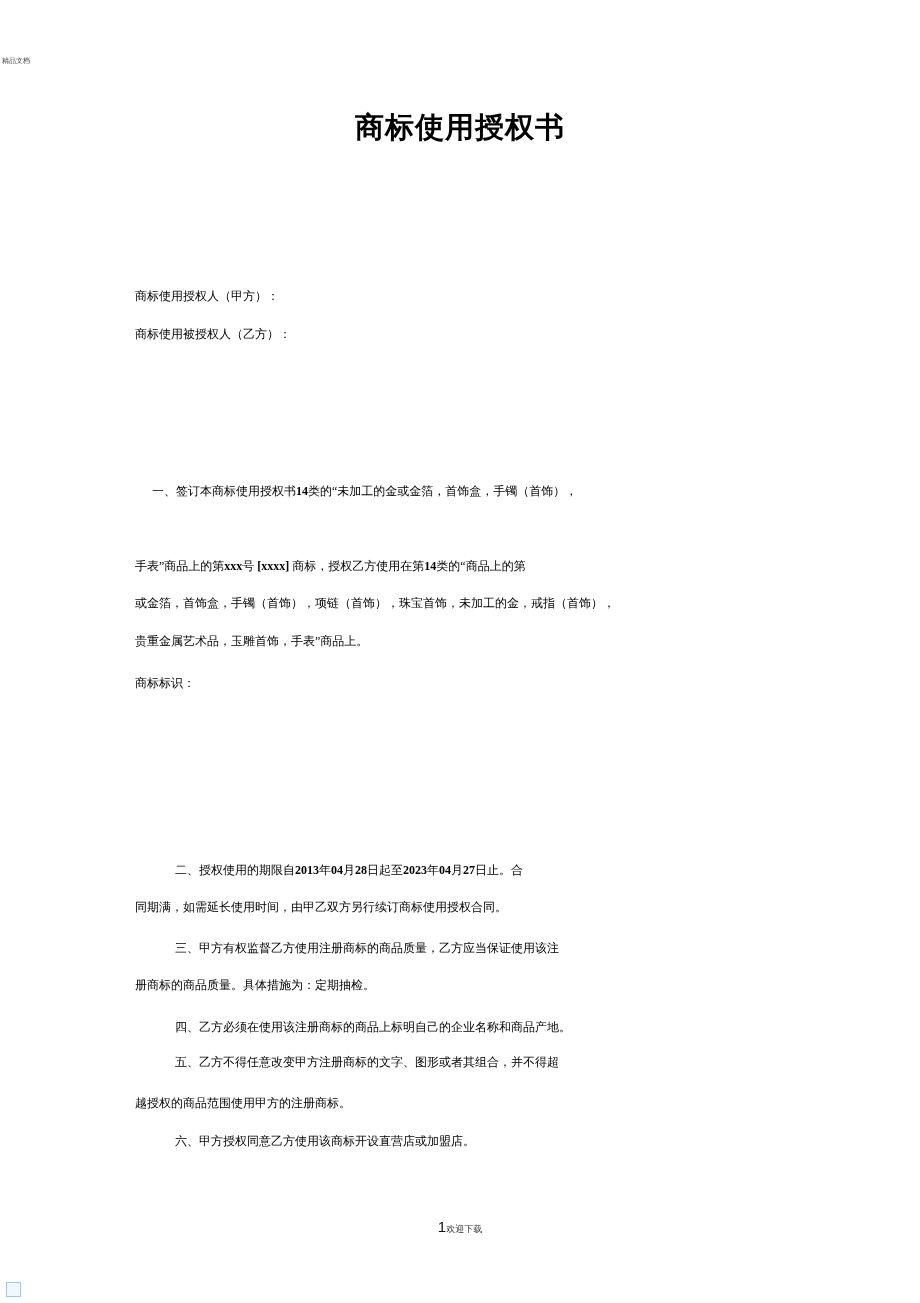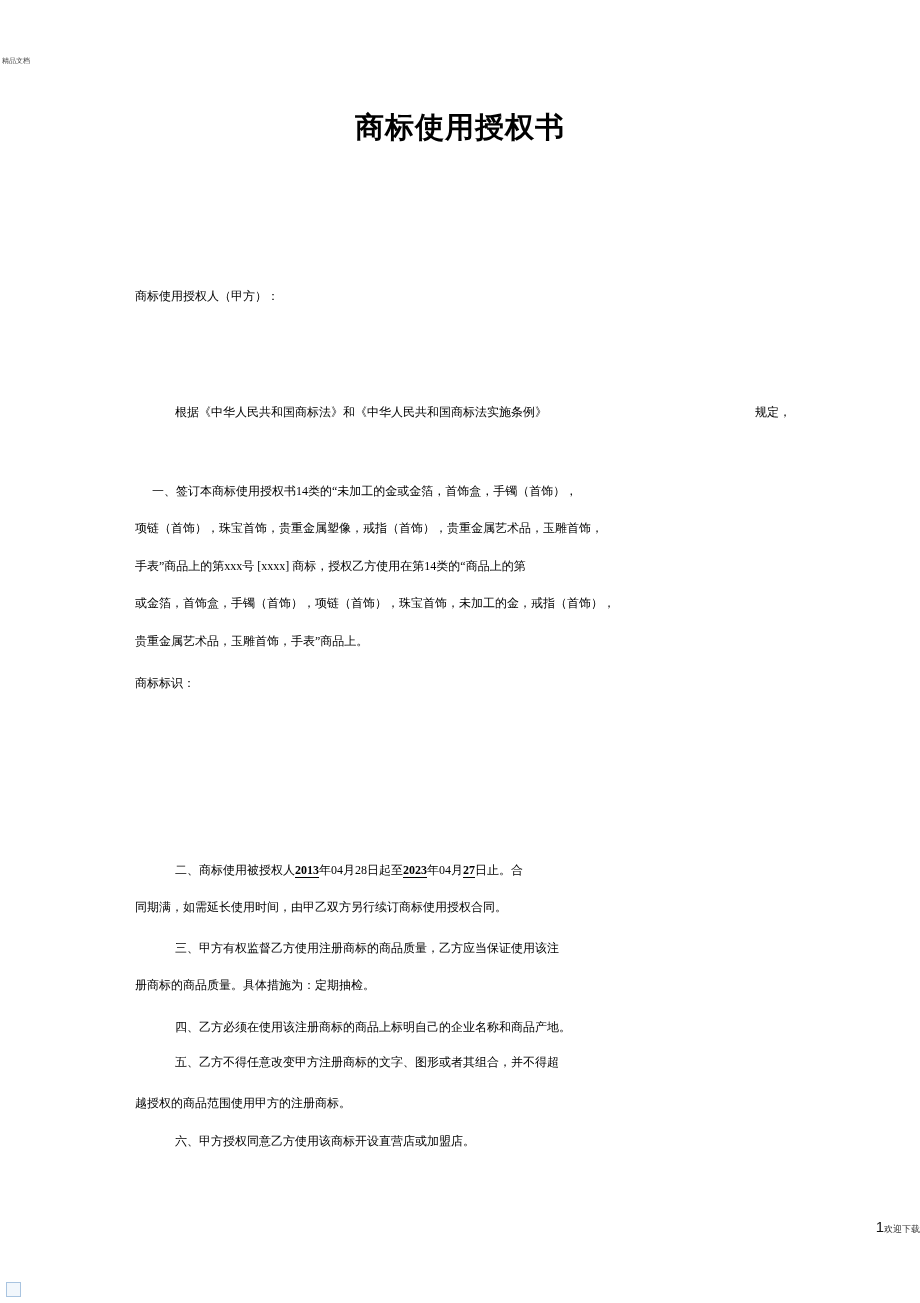--- a/index.html
+++ b/index.html
@@ -22,64 +22,60 @@
     font-size:29px; font-weight:bold; letter-spacing:1px;
   }
   .line {
     position:absolute; left:135px; width:656px;
     font-size:12px; line-height:21px;
     white-space:nowrap;
   }
   .flexline { display:flex; justify-content:space-between; }
   .ind1 { padding-left:17px; }
   .ind2 { padding-left:40px; }
-  .b  { font-weight:normal; }
-  .bu { font-weight:bold; text-decoration:underline; text-underline-offset:3px; }
+  .b  { font-weight:bold; }
+  .bu { font-weight:bold; text-underline-offset:3px; }
   .footer {
     position:absolute; top:1218px; left:0; width:920px;
-    text-align:right;
+    text-align:center;
     font-family:"Liberation Sans","DejaVu Sans",sans-serif;
   }
   .pagenum { font-size:15px; color:#111; }
   .footnote { font-size:9px; color:#333; }
   .corner-box {
     position:absolute; left:6px; top:1282px;
     width:13px; height:13px;
     border:1px solid #a9c4e0; background:#f2f7fc;
   }
 </style>
 </head>
 <body>
 
 <div class="page">
 
   <div class="watermark">精品文档</div>
 
   <h1 class="title">商标使用授权书</h1>
 
   <div class="line" style="top:286px">商标使用授权人（甲方）：</div>
+  <div class="line" style="top:324px">商标使用被授权人（乙方）：</div>
 
-  <div class="line flexline" style="top:402px">
-    <span class="ind2">根据《中华人民共和国商标法》和《中华人民共和国商标法实施条例》</span>
-    <span>规定，</span>
-  </div>
 
   <div class="line ind1" style="top:481px">
     <span>一、签订本商标使用授权书</span><span class="b">14</span><span>类的“未加工的金或金箔，首饰盒，手镯（首饰），</span>
   </div>
-  <div class="line" style="top:518px">项链（首饰），珠宝首饰，贵重金属塑像，戒指（首饰），贵重金属艺术品，玉雕首饰，</div>
   <div class="line" style="top:556px">
     <span>手表”商品上的第</span><span class="b">xxx</span><span>号 </span><span class="b">[xxxx]</span><span> 商标，授权乙方使用在第</span><span class="b">14</span><span>类的“商品上的第</span>
   </div>
   <div class="line" style="top:593px">或金箔，首饰盒，手镯（首饰），项链（首饰），珠宝首饰，未加工的金，戒指（首饰），</div>
   <div class="line" style="top:631px">贵重金属艺术品，玉雕首饰，手表”商品上。</div>
   <div class="line" style="top:673px">商标标识：</div>
 
   <div class="line ind2" style="top:860px">
-    <span>二、商标使用被授权人</span><span class="bu">2013</span><span>年</span><span class="b">04</span><span>月</span><span class="b">28</span><span>日起至</span><span class="bu">2023</span><span>年</span><span class="b">04</span><span>月</span><span class="bu">27</span><span>日止。合</span>
+    <span>二、授权使用的期限自</span><span class="bu">2013</span><span>年</span><span class="b">04</span><span>月</span><span class="b">28</span><span>日起至</span><span class="bu">2023</span><span>年</span><span class="b">04</span><span>月</span><span class="bu">27</span><span>日止。合</span>
   </div>
   <div class="line" style="top:897px">同期满，如需延长使用时间，由甲乙双方另行续订商标使用授权合同。</div>
 
   <div class="line ind2" style="top:938px">三、甲方有权监督乙方使用注册商标的商品质量，乙方应当保证使用该注</div>
   <div class="line" style="top:975px">册商标的商品质量。具体措施为：定期抽检。</div>
 
   <div class="line ind2" style="top:1017px">四、乙方必须在使用该注册商标的商品上标明自己的企业名称和商品产地。</div>
 
   <div class="line ind2" style="top:1052px">五、乙方不得任意改变甲方注册商标的文字、图形或者其组合，并不得超</div>
   <div class="line" style="top:1093px">越授权的商品范围使用甲方的注册商标。</div>

